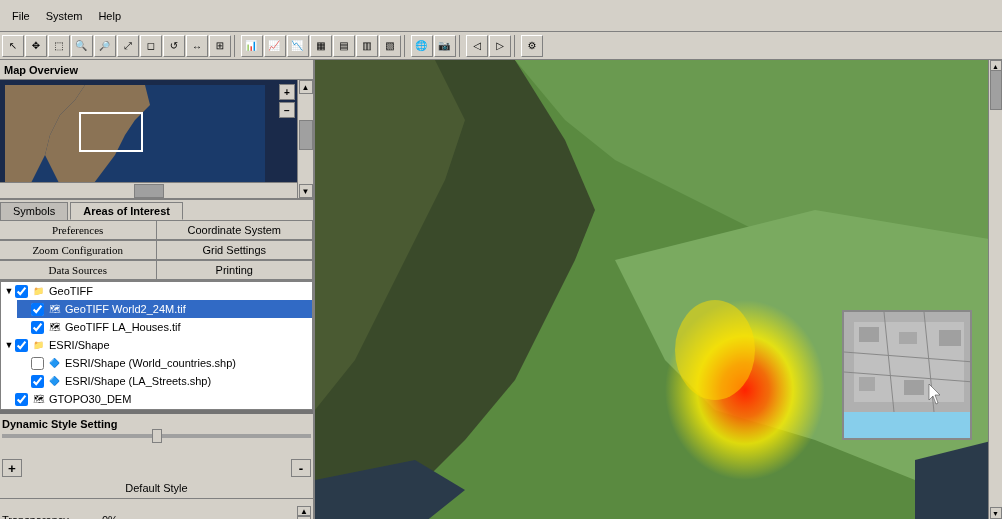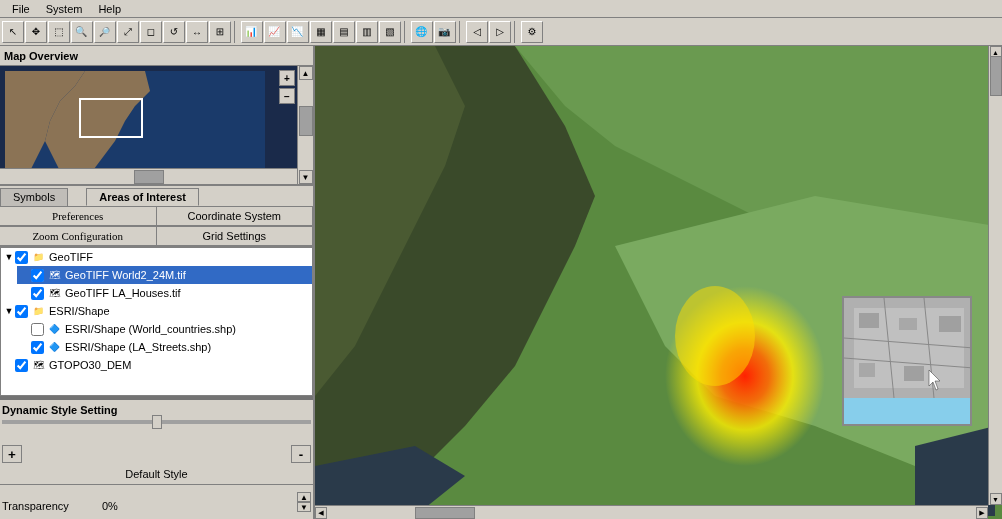--- a/index.html
+++ b/index.html
@@ -1,19 +1,19 @@
 <!DOCTYPE html>
 <html><head>
   <meta charset="utf-8">
   <style>
     * { margin: 0; padding: 0; box-sizing: border-box; }
     body { width: 1002px; height: 519px; overflow: hidden; font-family: Arial, sans-serif; font-size: 11px; background: #c0c0c0; }
 
     
-    .menubar { display: flex; align-items: center; background: #d4d0c8; border-bottom: 1px solid #808080; height: 18px; padding: 0 4px; }
+    .menubar { display: flex; align-items: center; background: #d4d0c8; border-bottom: 1px solid #808080; height: 32px; padding: 0 4px; }
     .menubar-item { padding: 0 8px; cursor: pointer; font-size: 11px; }
 
     
     .toolbar { display: flex; align-items: center; background: #d4d0c8; border-bottom: 1px solid #808080; height: 28px; padding: 2px; gap: 1px; }
     .tool-btn { width: 22px; height: 22px; background: #d4d0c8; border: 1px solid #808080; display: flex; align-items: center; justify-content: center; cursor: pointer; font-size: 10px; border-top-color: #fff; border-left-color: #fff; }
     .tool-separator { width: 4px; height: 22px; border-left: 1px solid #808080; margin: 0 2px; }
 
     
     .main-layout { display: flex; height: calc(519px - 18px - 28px); }
 
@@ -26,21 +26,21 @@
     .overview-map { width: 260px; height: 110px; background: #1a3a5a; position: absolute; left: 5px; top: 5px; overflow: hidden; }
     .overview-scroll-v { position: absolute; right: 0; top: 0; width: 16px; height: 100%; background: #d4d0c8; border-left: 1px solid #808080; display: flex; flex-direction: column; align-items: center; }
     .overview-scroll-h { position: absolute; bottom: 0; left: 0; width: calc(100% - 16px); height: 16px; background: #d4d0c8; border-top: 1px solid #808080; display: flex; align-items: center; justify-content: center; }
     .scroll-thumb-v { width: 14px; height: 30px; background: #a0a0a0; border: 1px solid #808080; position: absolute; top: 40px; }
     .scroll-thumb-h { height: 14px; width: 30px; background: #a0a0a0; border: 1px solid #808080; }
     .scroll-arrow { width: 14px; height: 14px; background: #d4d0c8; border: 1px solid #808080; display: flex; align-items: center; justify-content: center; cursor: pointer; font-size: 8px; }
     .zoom-controls { position: absolute; right: 18px; top: 4px; display: flex; flex-direction: column; gap: 2px; }
     .zoom-btn { width: 16px; height: 16px; background: #d4d0c8; border: 1px solid #808080; display: flex; align-items: center; justify-content: center; cursor: pointer; font-size: 10px; font-weight: bold; }
 
     
-    .tab-row { display: flex; background: #d4d0c8; border-bottom: 1px solid #808080; gap: 16px; }
+    .tab-row { display: flex; background: #d4d0c8; border-bottom: 1px solid #808080; }
     .tab { padding: 2px 12px; border: 1px solid #808080; border-bottom: none; background: #c0bdb8; cursor: pointer; font-size: 11px; margin-right: 2px; margin-top: 2px; }
     .tab.active { background: #d4d0c8; border-bottom: 1px solid #d4d0c8; font-weight: bold; }
 
     
     .btn-row { display: flex; border-bottom: 1px solid #808080; }
     .panel-btn { flex: 1; padding: 3px 4px; background: #d4d0c8; border: 1px solid #808080; cursor: pointer; font-size: 11px; text-align: center; border-top: none; border-left: none; }
     .panel-btn:first-child { border-left: none; font-family: Liberation Serif, serif; }
 
     
     .layer-tree { flex: 1; background: white; overflow-y: auto; overflow-x: hidden; border: 1px solid #808080; margin: 0; }
@@ -163,20 +163,24 @@
     </div>
 
     <div class="btn-row">
       <button class="panel-btn">Preferences</button>
       <button class="panel-btn">Coordinate System</button>
     </div>
     <div class="btn-row">
       <button class="panel-btn">Zoom Configuration</button>
       <button class="panel-btn">Grid Settings</button>
     </div>
+    <div class="btn-row">
+      <button class="panel-btn">Data Sources</button>
+      <button class="panel-btn">Printing</button>
+    </div>
 
 
     <div class="layer-tree">
 
       <div class="layer-item">
         <span class="expand-arrow">▼</span>
         <input type="checkbox" class="layer-checkbox" checked="" style="">
         <span class="layer-icon">📁</span>
         <span>GeoTIFF</span>
       </div>

